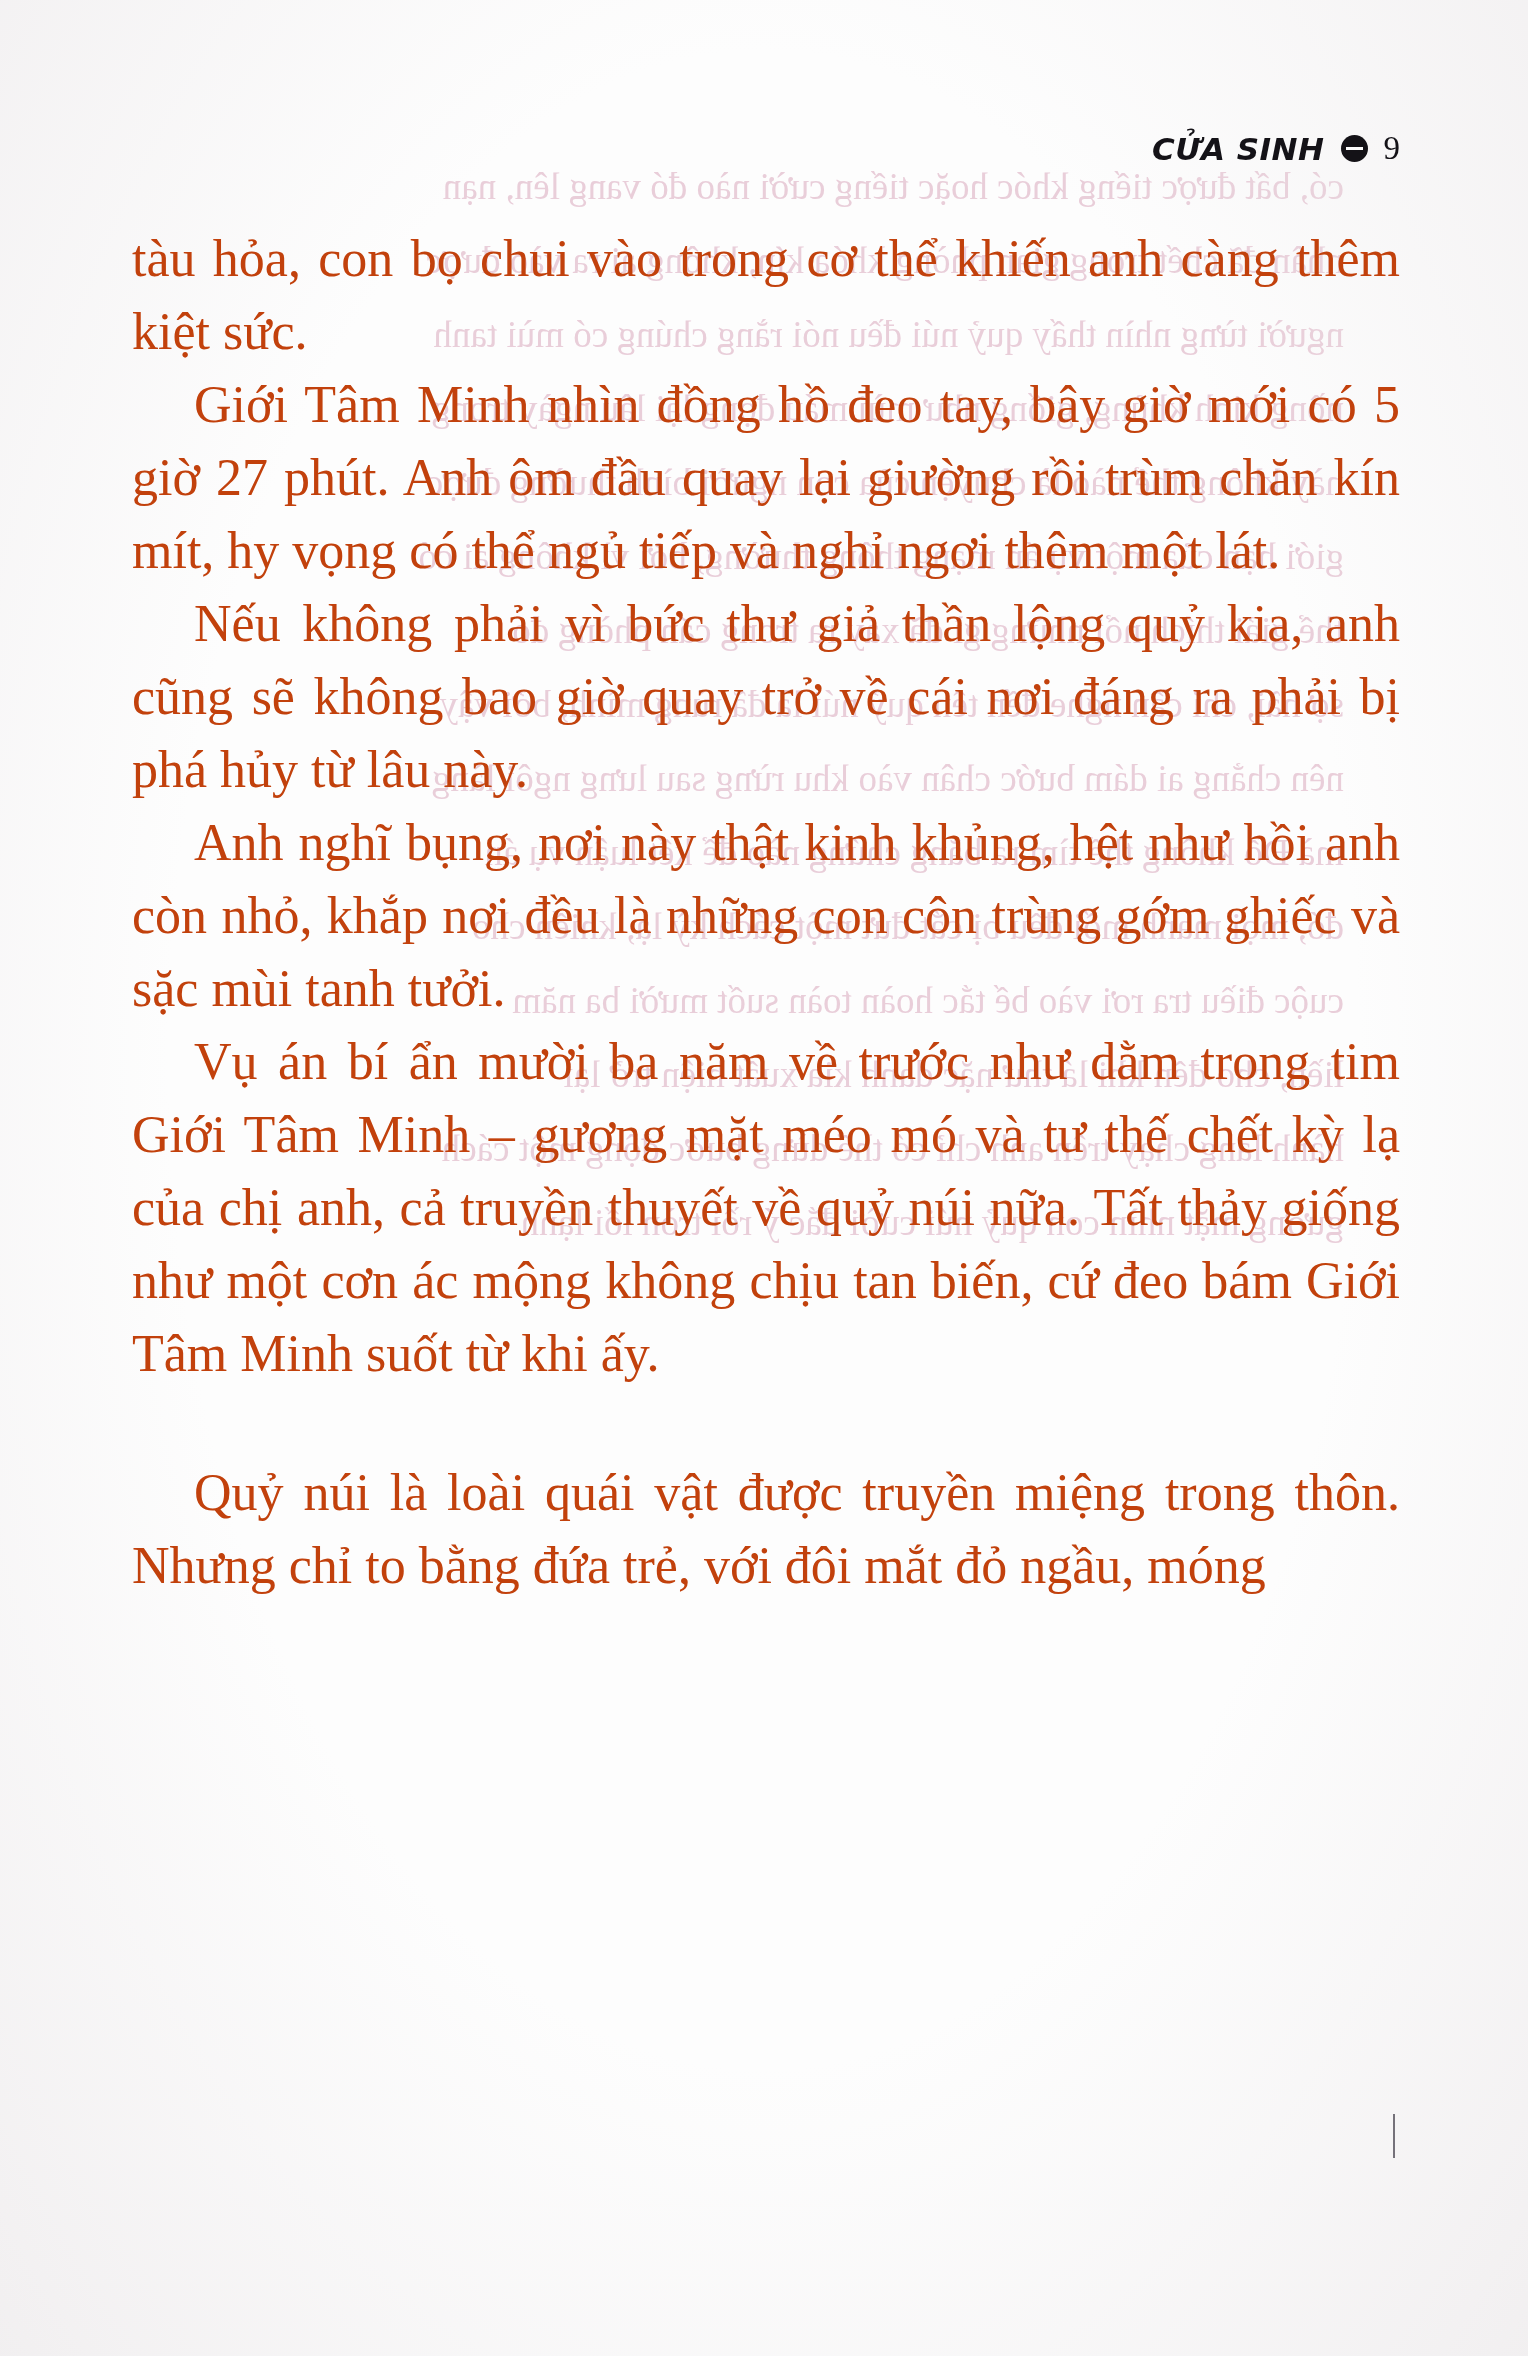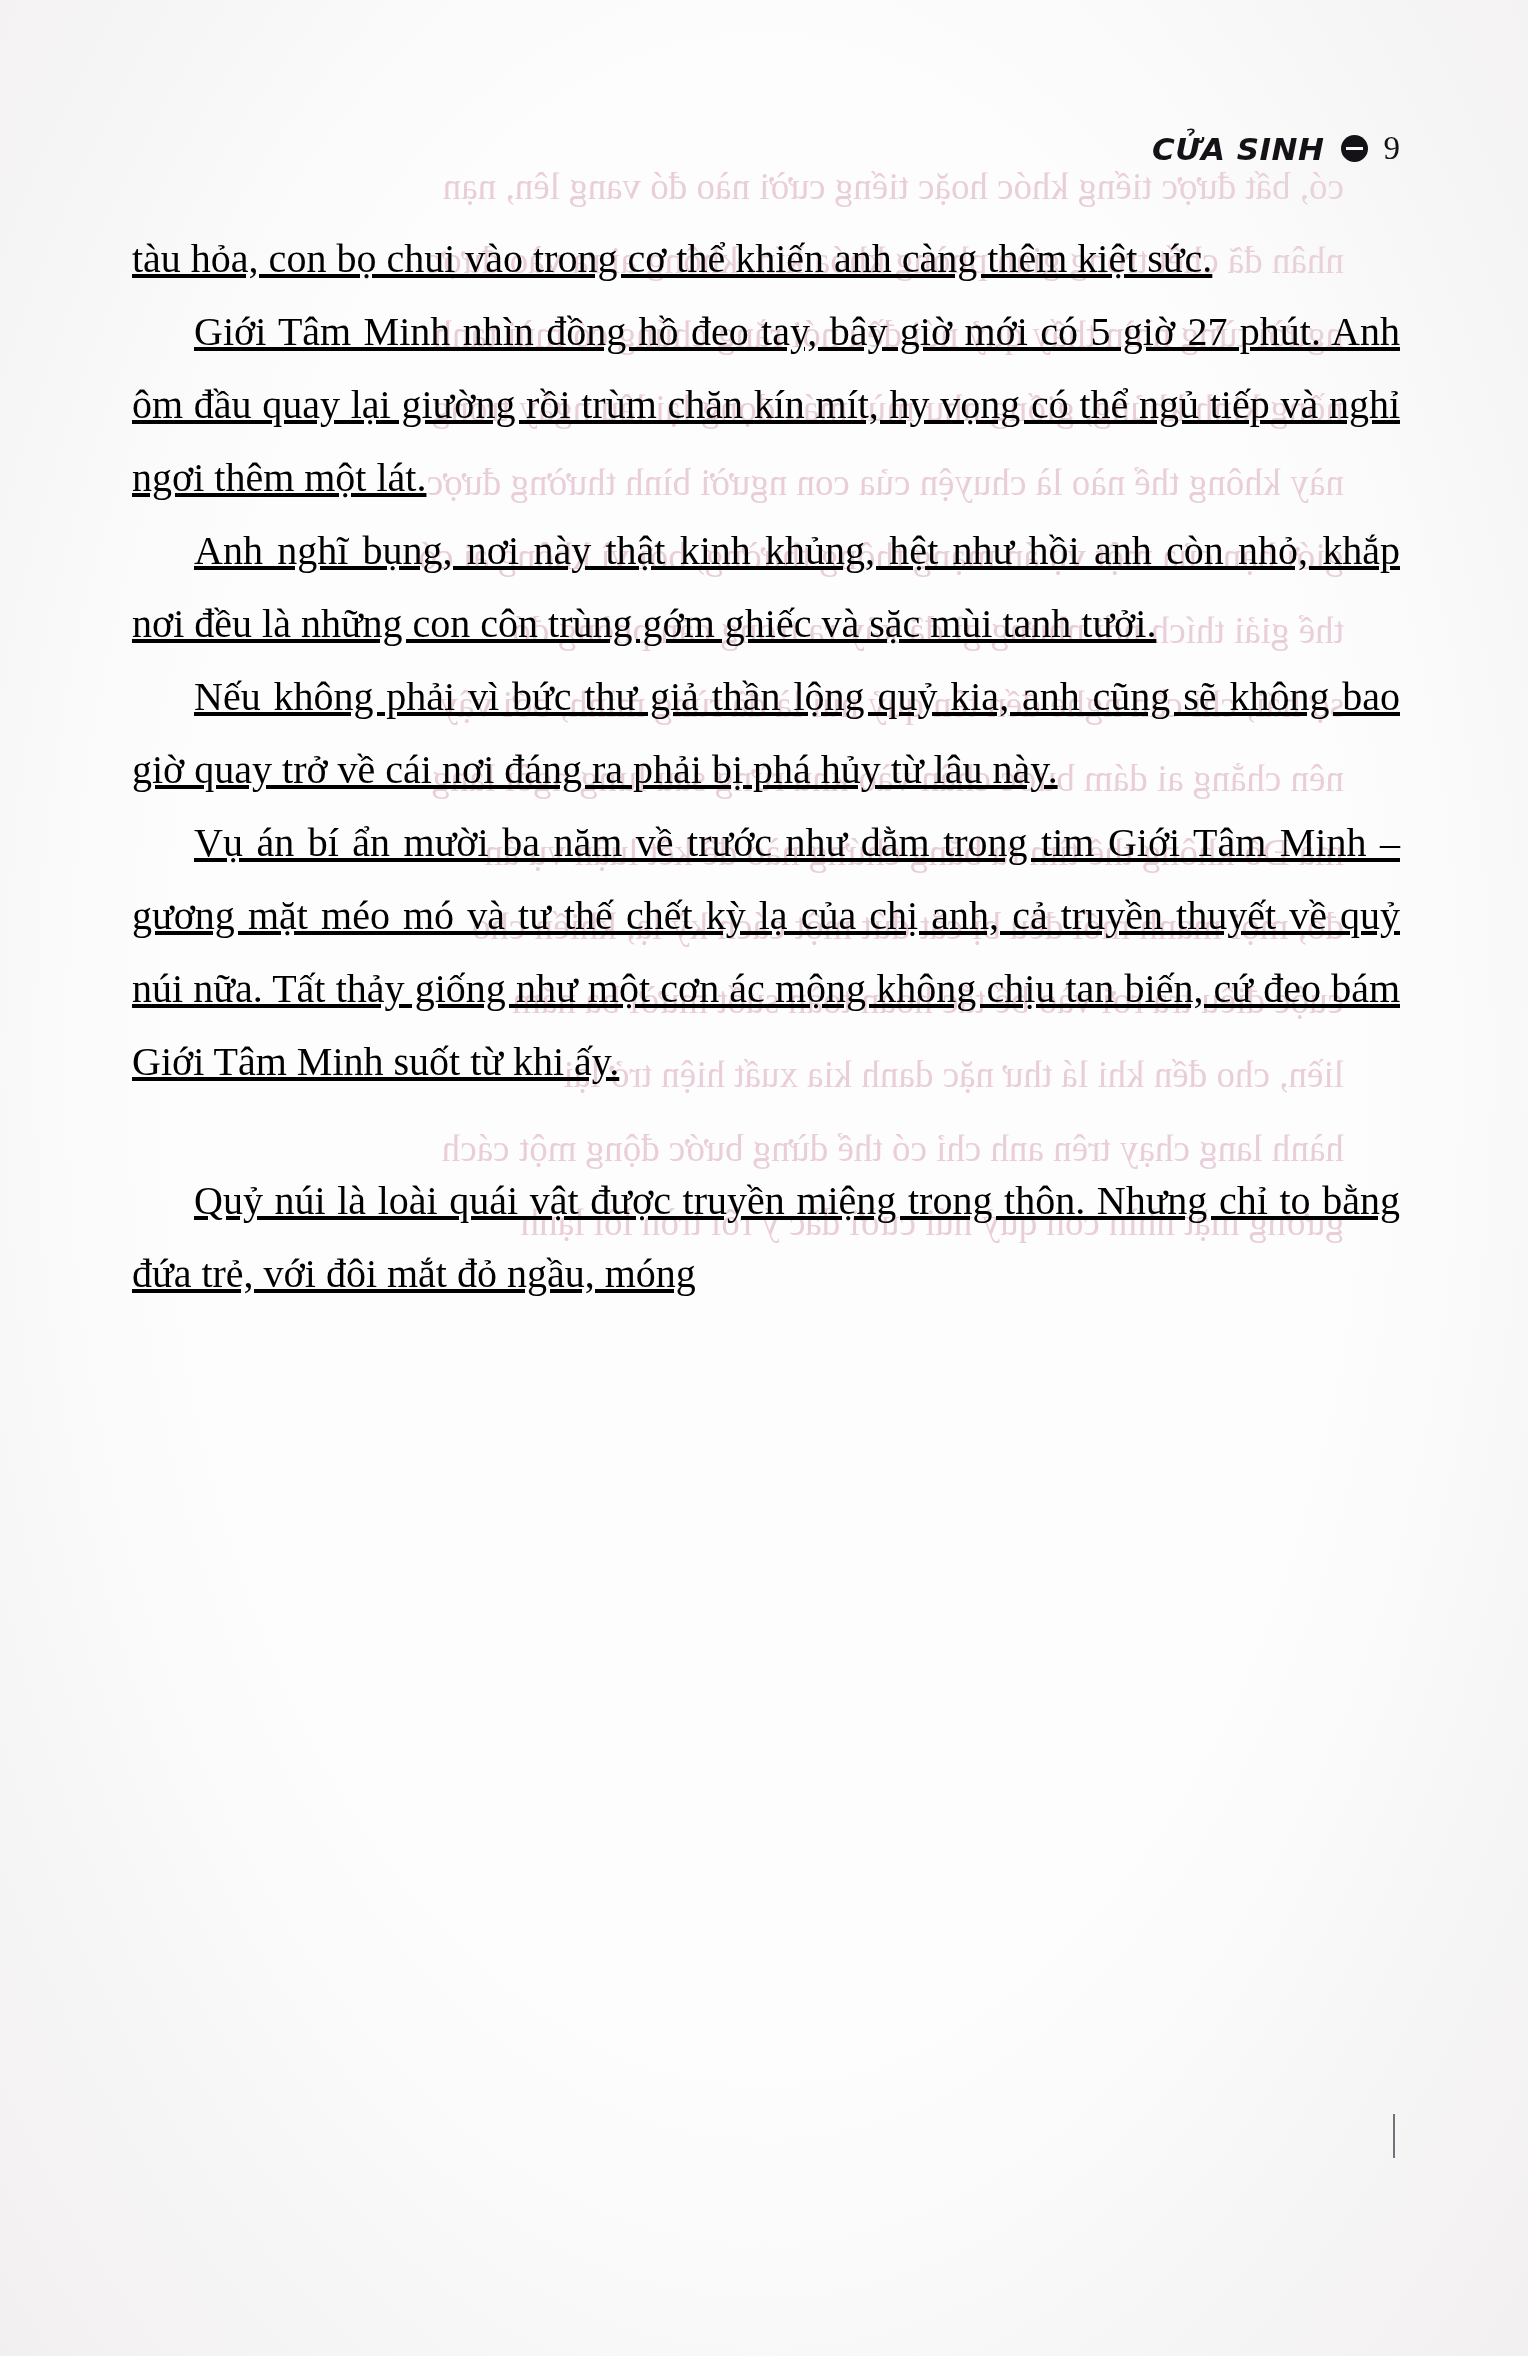--- a/index.html
+++ b/index.html
@@ -90,26 +90,25 @@
     font-size: 33px;
     color: #141217;
   }
 
   
   .body-text {
     position: absolute;
     left: 132px;
     right: 128px;
     top: 222px;
-    font-size: 40px;
+    font-size: 52px;
     line-height: 73px;
     text-align: justify;
     text-justify: inter-word;
-    color: #000000;
-    text-decoration: underline;
+    color: #c2410c;
   }
   .body-text p {
     margin: 0;
     text-indent: 62px;
   }
   .body-text p.no-indent {
     text-indent: 0;
   }
   .body-text p.section-gap {
     margin-top: 66px;
@@ -153,20 +152,20 @@
 
   <div class="running-head">
     <span class="rh-title">CỬA SINH</span>
     <span class="rh-mark"></span>
     <span class="rh-page">9</span>
   </div>
 
   <div class="body-text">
     <p class="no-indent">tàu hỏa, con bọ chui vào trong cơ thể khiến anh càng thêm kiệt sức.</p>
     <p>Giới Tâm Minh nhìn đồng hồ đeo tay, bây giờ mới có 5 giờ 27 phút. Anh ôm đầu quay lại giường rồi trùm chăn kín mít, hy vọng có thể ngủ tiếp và nghỉ ngơi thêm một lát.</p>
+    <p>Nếu không phải vì bức thư giả thần lộng quỷ kia, anh cũng sẽ không bao giờ quay trở về cái nơi đáng ra phải bị phá hủy từ lâu này.</p>
     <p>Anh nghĩ bụng, nơi này thật kinh khủng, hệt như hồi anh còn nhỏ, khắp nơi đều là những con côn trùng gớm ghiếc và sặc mùi tanh tưởi.</p>
-    <p>Nếu không phải vì bức thư giả thần lộng quỷ kia, anh cũng sẽ không bao giờ quay trở về cái nơi đáng ra phải bị phá hủy từ lâu này.</p>
     <p>Vụ án bí ẩn mười ba năm về trước như dằm trong tim Giới Tâm Minh – gương mặt méo mó và tư thế chết kỳ lạ của chị anh, cả truyền thuyết về quỷ núi nữa. Tất thảy giống như một cơn ác mộng không chịu tan biến, cứ đeo bám Giới Tâm Minh suốt từ khi ấy.</p>
     <p class="section-gap">Quỷ núi là loài quái vật được truyền miệng trong thôn. Nhưng chỉ to bằng đứa trẻ, với đôi mắt đỏ ngầu, móng</p>
   </div>
 
   <div class="tick"></div>
 </div>
 
 </body></html>

